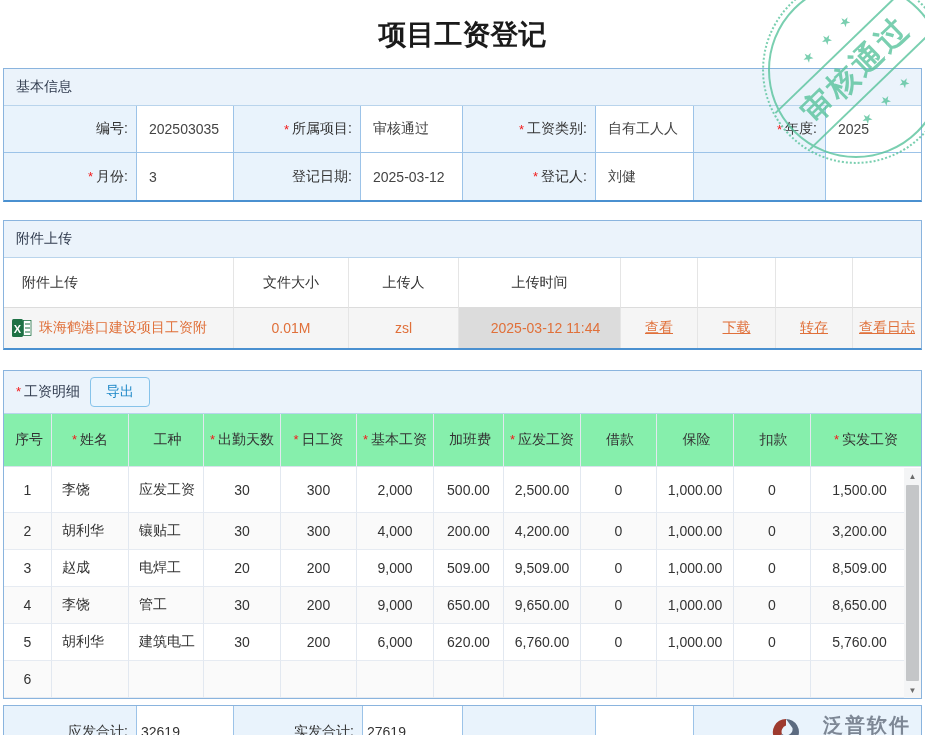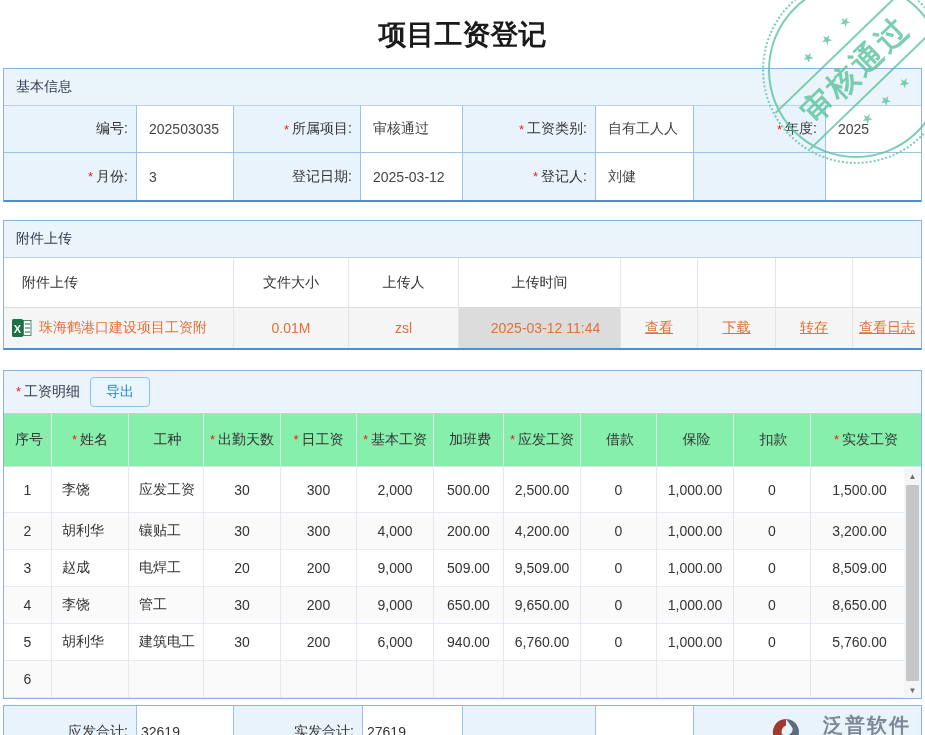--- a/index.html
+++ b/index.html
@@ -305,21 +305,21 @@
           <div class="w-cell">0</div>
           <div class="w-cell">8,650.00</div>
       </div>
       <div class="w-row">
         <div class="w-cell">5</div>
           <div class="w-cell">胡利华</div>
           <div class="w-cell">建筑电工</div>
           <div class="w-cell">30</div>
           <div class="w-cell">200</div>
           <div class="w-cell">6,000</div>
-          <div class="w-cell">940.00</div>
+          <div class="w-cell">620.00</div>
           <div class="w-cell">6,760.00</div>
           <div class="w-cell">0</div>
           <div class="w-cell">1,000.00</div>
           <div class="w-cell">0</div>
           <div class="w-cell">5,760.00</div>
       </div>
       <div class="w-row">
         <div class="w-cell">6</div>
           <div class="w-cell"></div>
           <div class="w-cell"></div>

